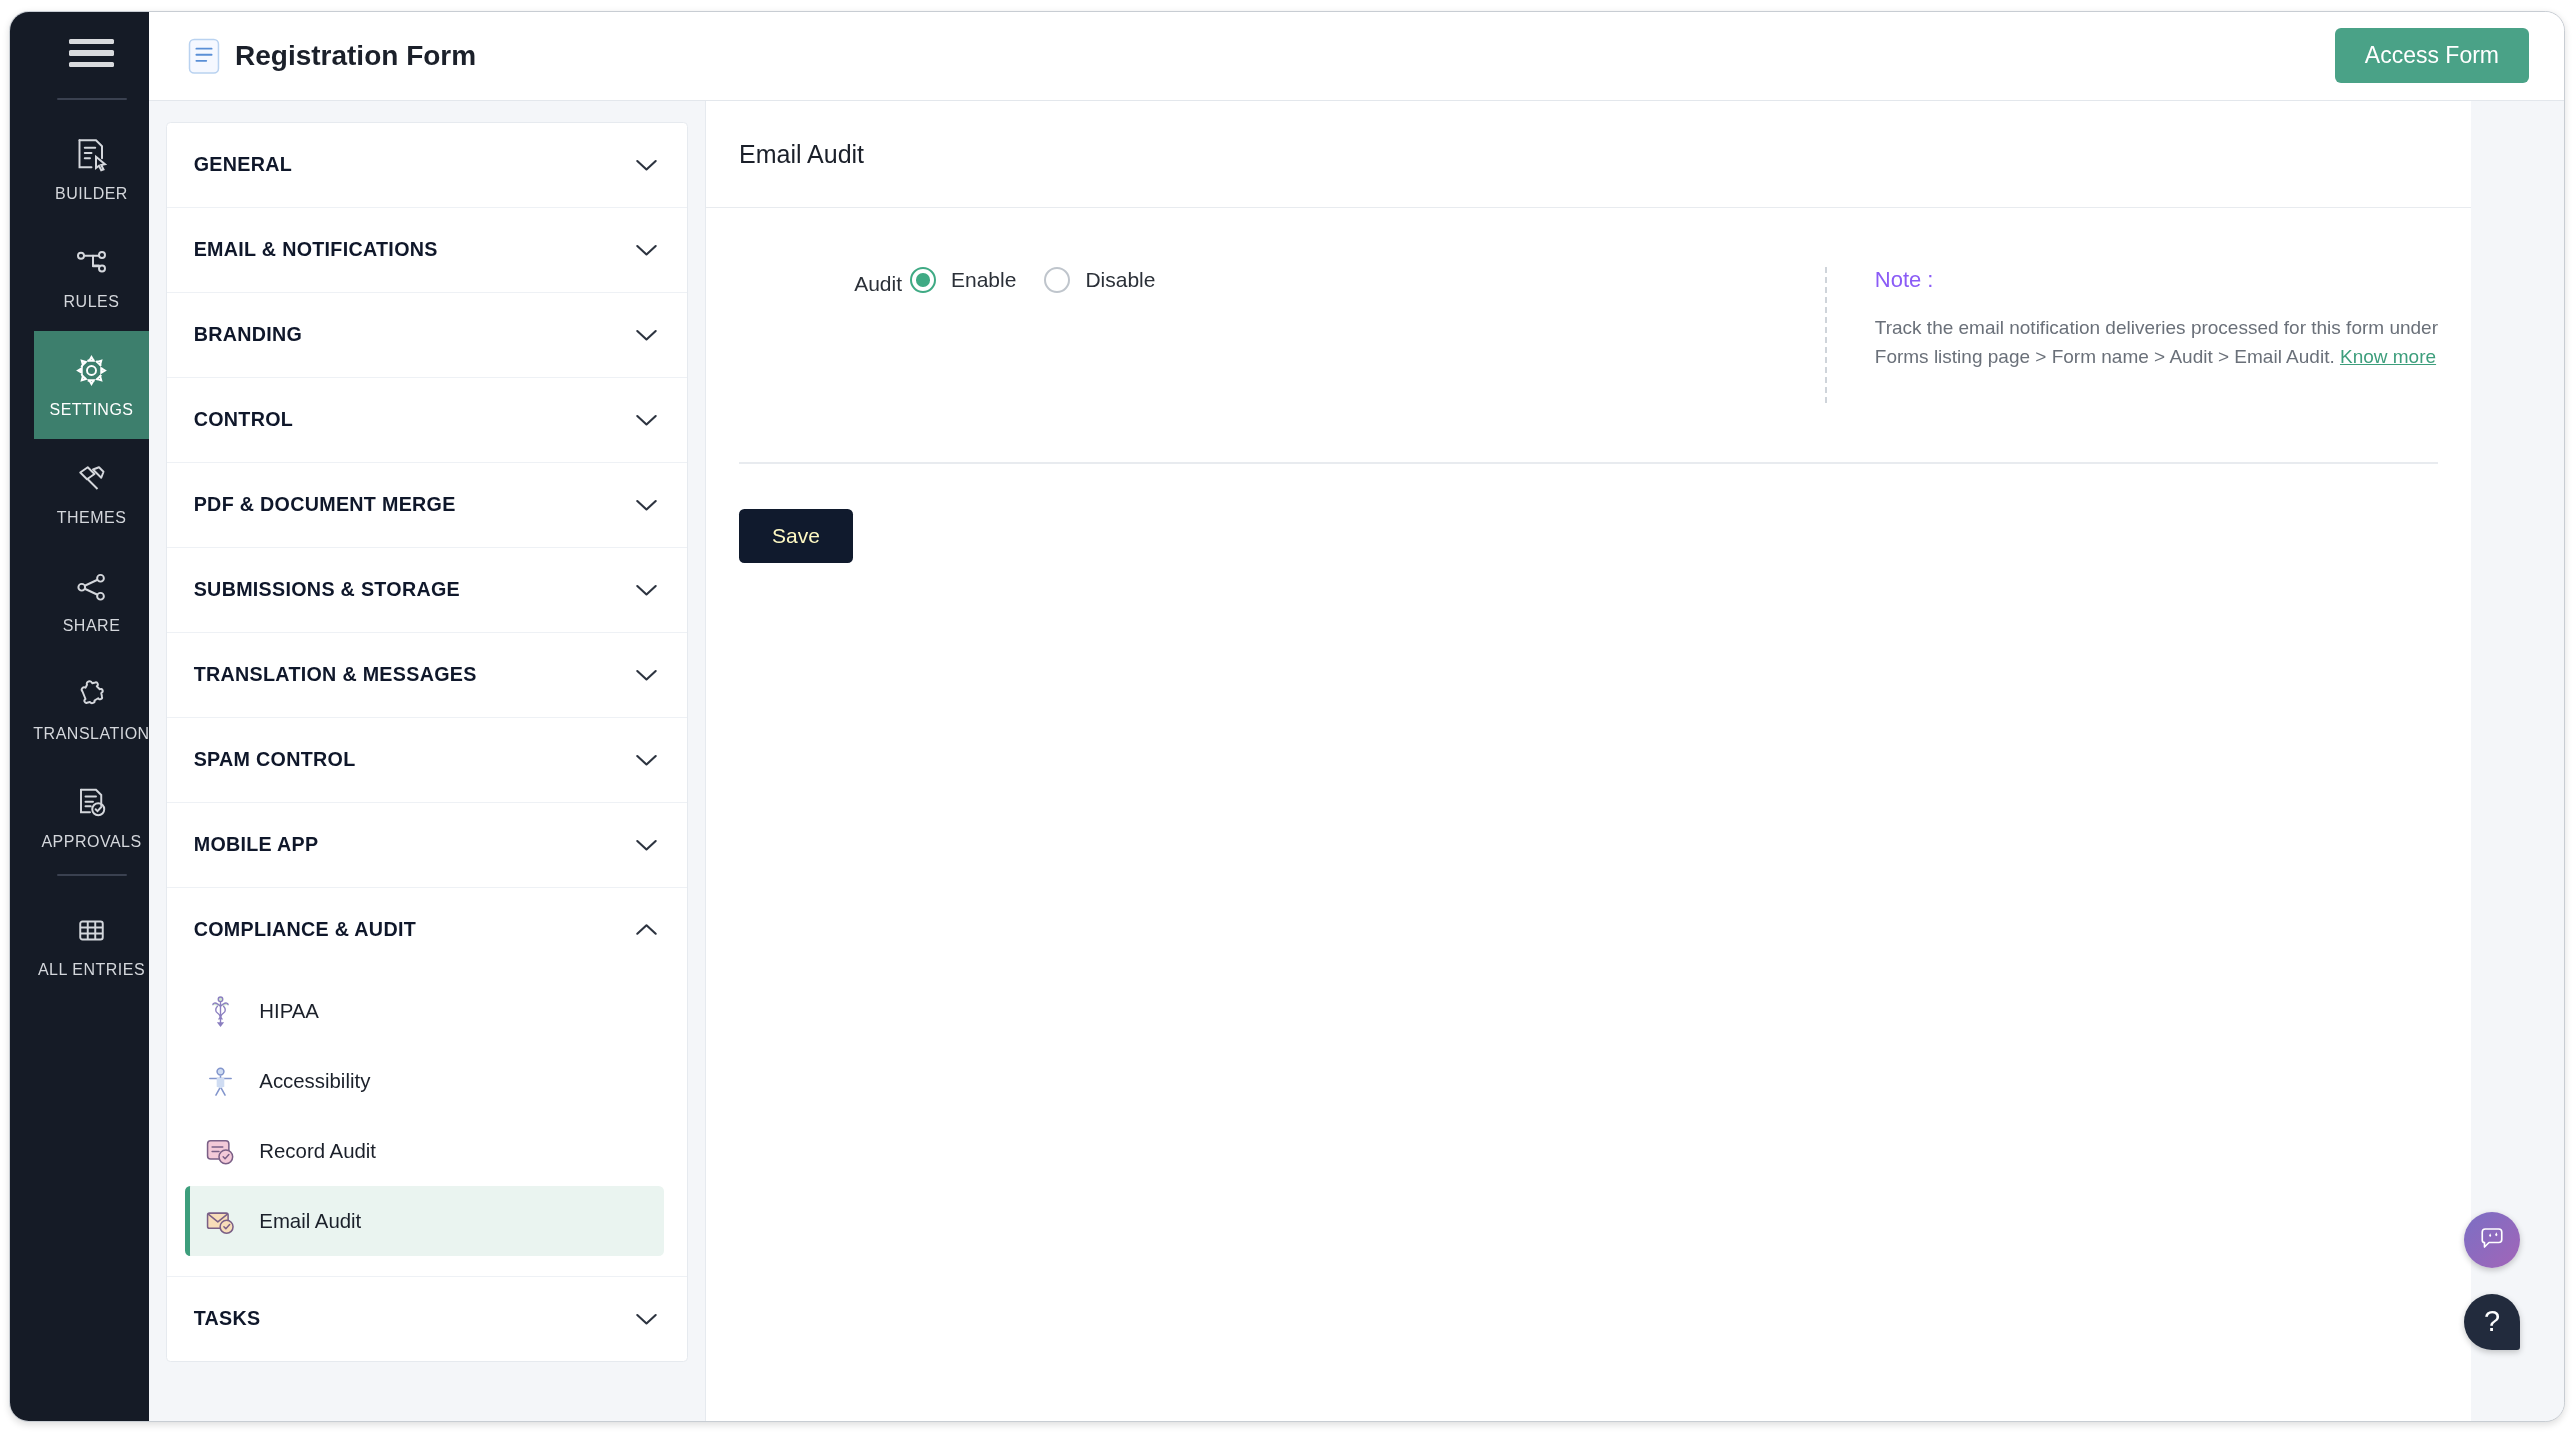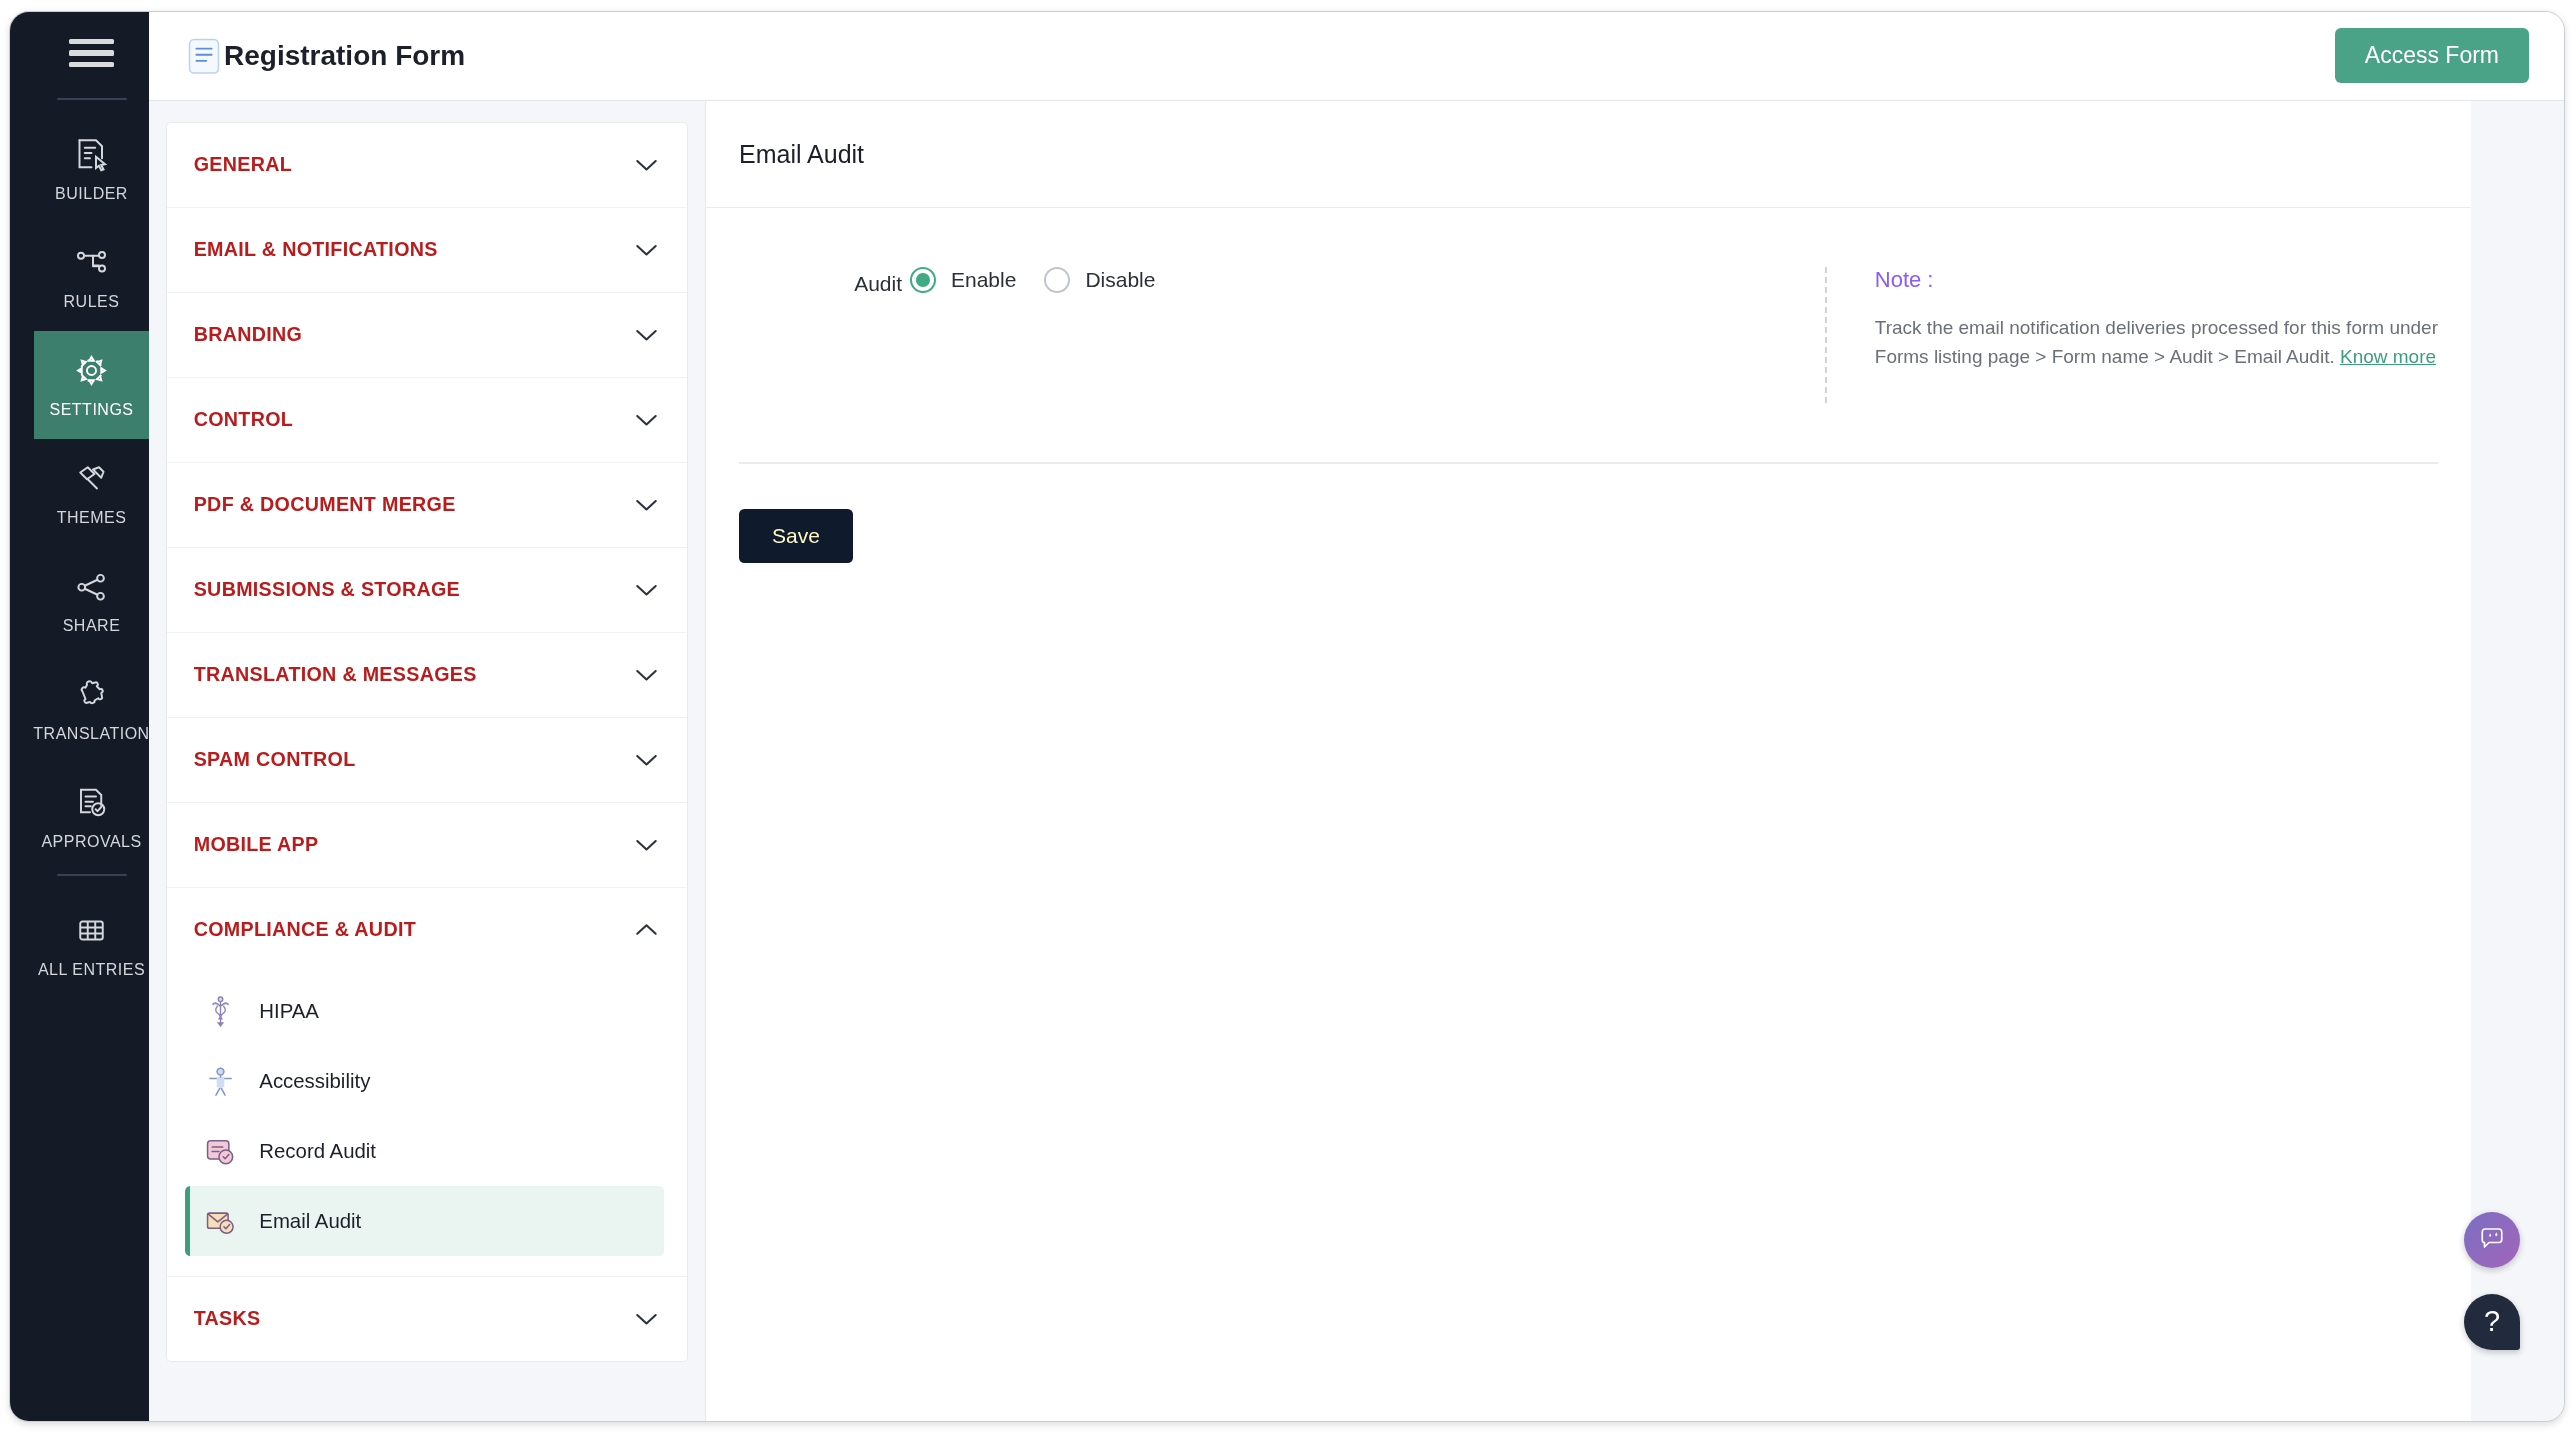--- a/index.html
+++ b/index.html
@@ -61,21 +61,21 @@
   
   #topbar {
     position: absolute;
     left: 139px; top: 0; right: 0; height: 89px;
     background: #ffffff;
     border-bottom: 1.5px solid #e3e7ec;
     display: flex; align-items: center;
   }
   #form-doc-icon { margin-left: 39px; width: 32px; height: 36px; display:block; }
   #form-title {
-    margin-left: 4px;
+    margin-left: 15px;
     font-size: 28px; color: #1b202a; font-weight: bold;
     font-family: "Liberation Sans", sans-serif;
   }
   #access-form-button {
     margin-left: auto; margin-right: 35px;
     background: #4aa287; color: #ffffff;
     font-size: 23px; padding: 14.4px 30px;
     border: none; border-radius: 6px; cursor: pointer;
     font-family: "Liberation Sans", sans-serif;
   }
@@ -97,21 +97,21 @@
   }
   .acc-section { border-bottom: 1.5px solid #eef1f5; }
   .acc-section:last-child { border-bottom: none; }
   .acc-header {
     height: 84px;
     display: flex; align-items: center;
     padding: 0 29px 0 27px;
     cursor: pointer;
   }
   .acc-title {
-    font-size: 19.7px; font-weight: bold; color: #b91c1c;
+    font-size: 19.7px; font-weight: bold; color: #0f172a;
     letter-spacing: 0.3px;
     font-family: "Liberation Sans", sans-serif;
   }
   .acc-chev { margin-left: auto; width: 23px; height: 13.6px; display:block; }
   .acc-body { padding: 4.5px 0 19.7px 0; }
   .acc-item {
     height: 70px;
     display: flex; align-items: center;
     margin: 0 23px 0 18px;
     padding-left: 13.6px;

